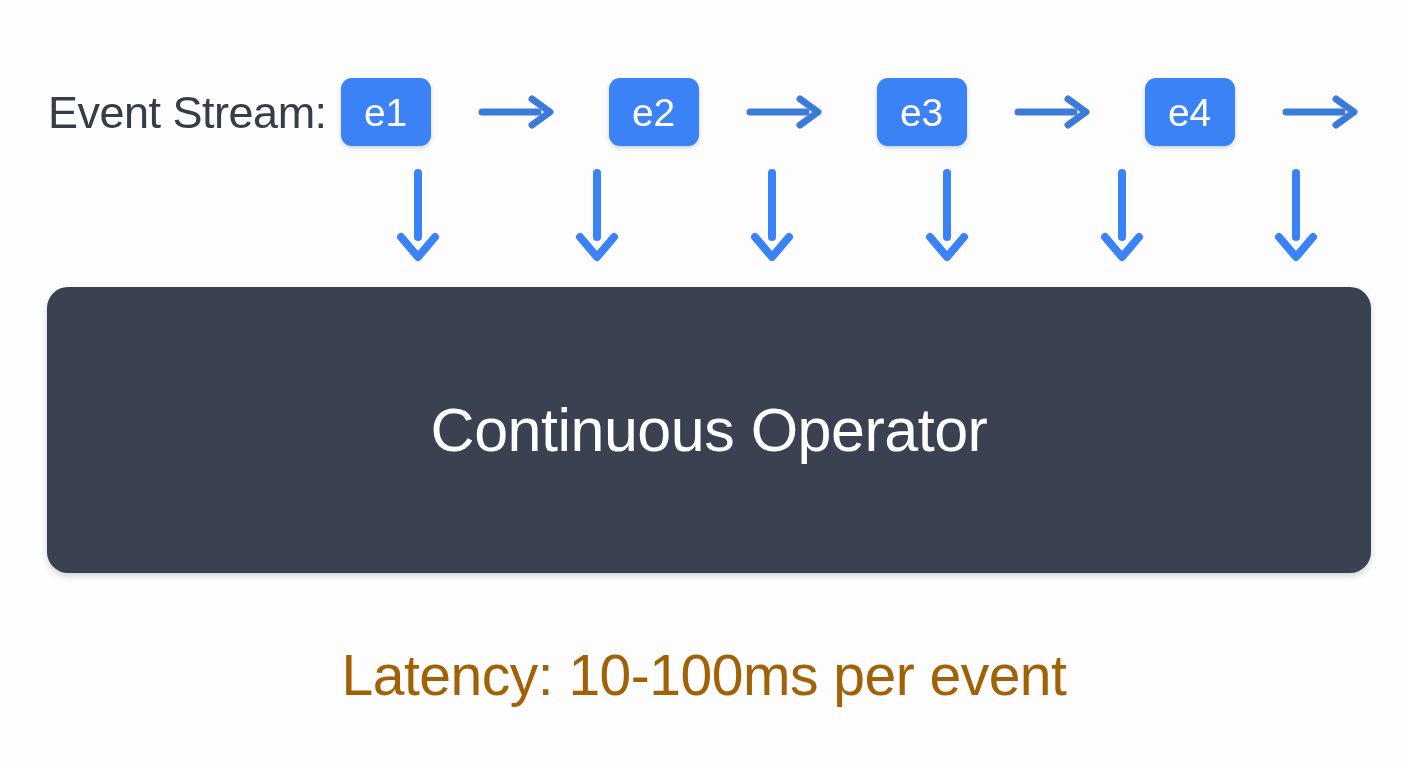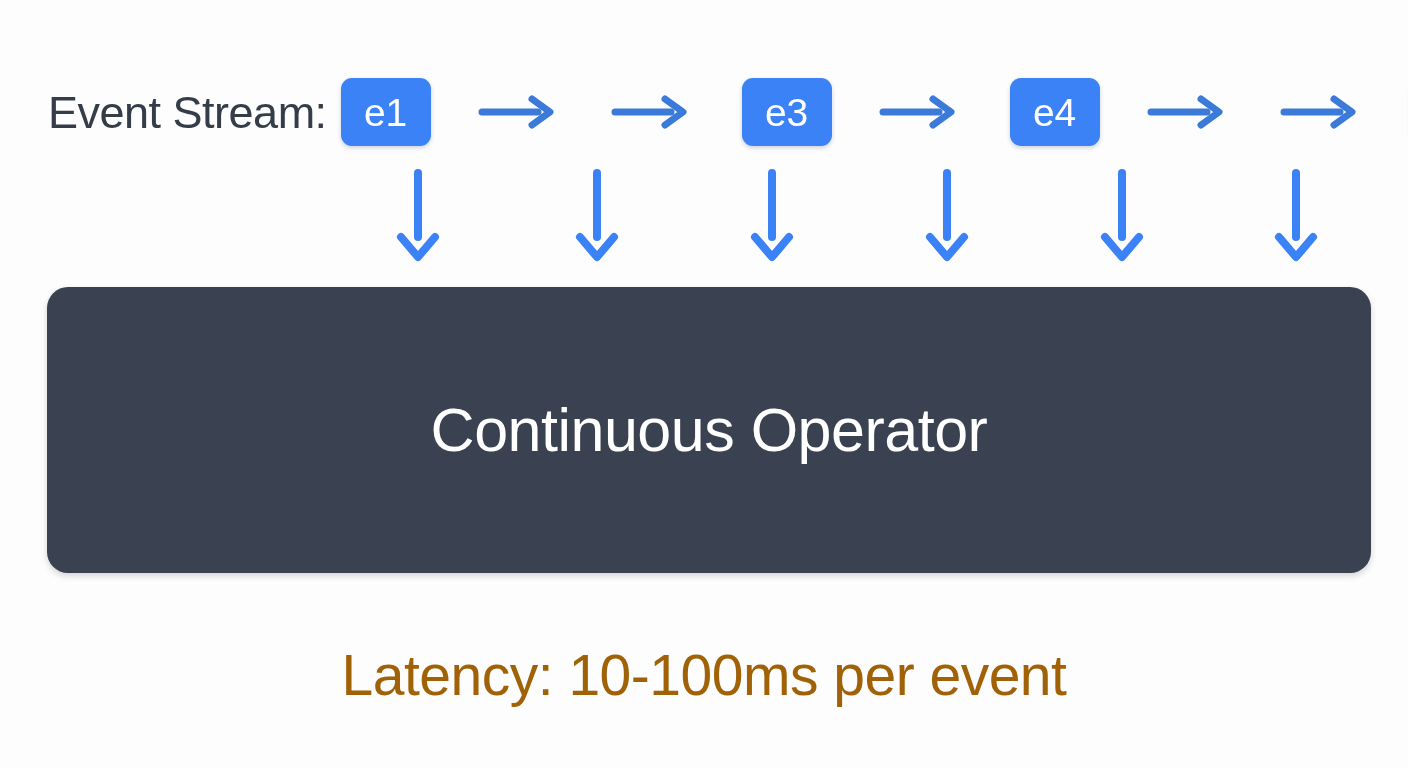--- a/index.html
+++ b/index.html
@@ -136,20 +136,23 @@
     <div class="events-track">
 
       <div class="event-badge">
         <span>e1</span>
       </div>
       <svg class="flow-arrow" viewBox="0 0 88 34">
         <line x1="6" y1="17" x2="62" y2="17" stroke="#3b7ad8" stroke-width="7" stroke-linecap="round"></line>
         <polyline points="56,4 74,17 56,30" fill="none" stroke="#3b7ad8" stroke-width="7" stroke-linecap="round" stroke-linejoin="round"></polyline>
       </svg>
 
+      <div class="event-badge">
+        <span>e2</span>
+      </div>
       <svg class="flow-arrow" viewBox="0 0 88 34">
         <line x1="6" y1="17" x2="62" y2="17" stroke="#3b7ad8" stroke-width="7" stroke-linecap="round"></line>
         <polyline points="56,4 74,17 56,30" fill="none" stroke="#3b7ad8" stroke-width="7" stroke-linecap="round" stroke-linejoin="round"></polyline>
       </svg>
 
       <div class="event-badge">
         <span>e3</span>
       </div>
       <svg class="flow-arrow" viewBox="0 0 88 34">
         <line x1="6" y1="17" x2="62" y2="17" stroke="#3b7ad8" stroke-width="7" stroke-linecap="round"></line>

